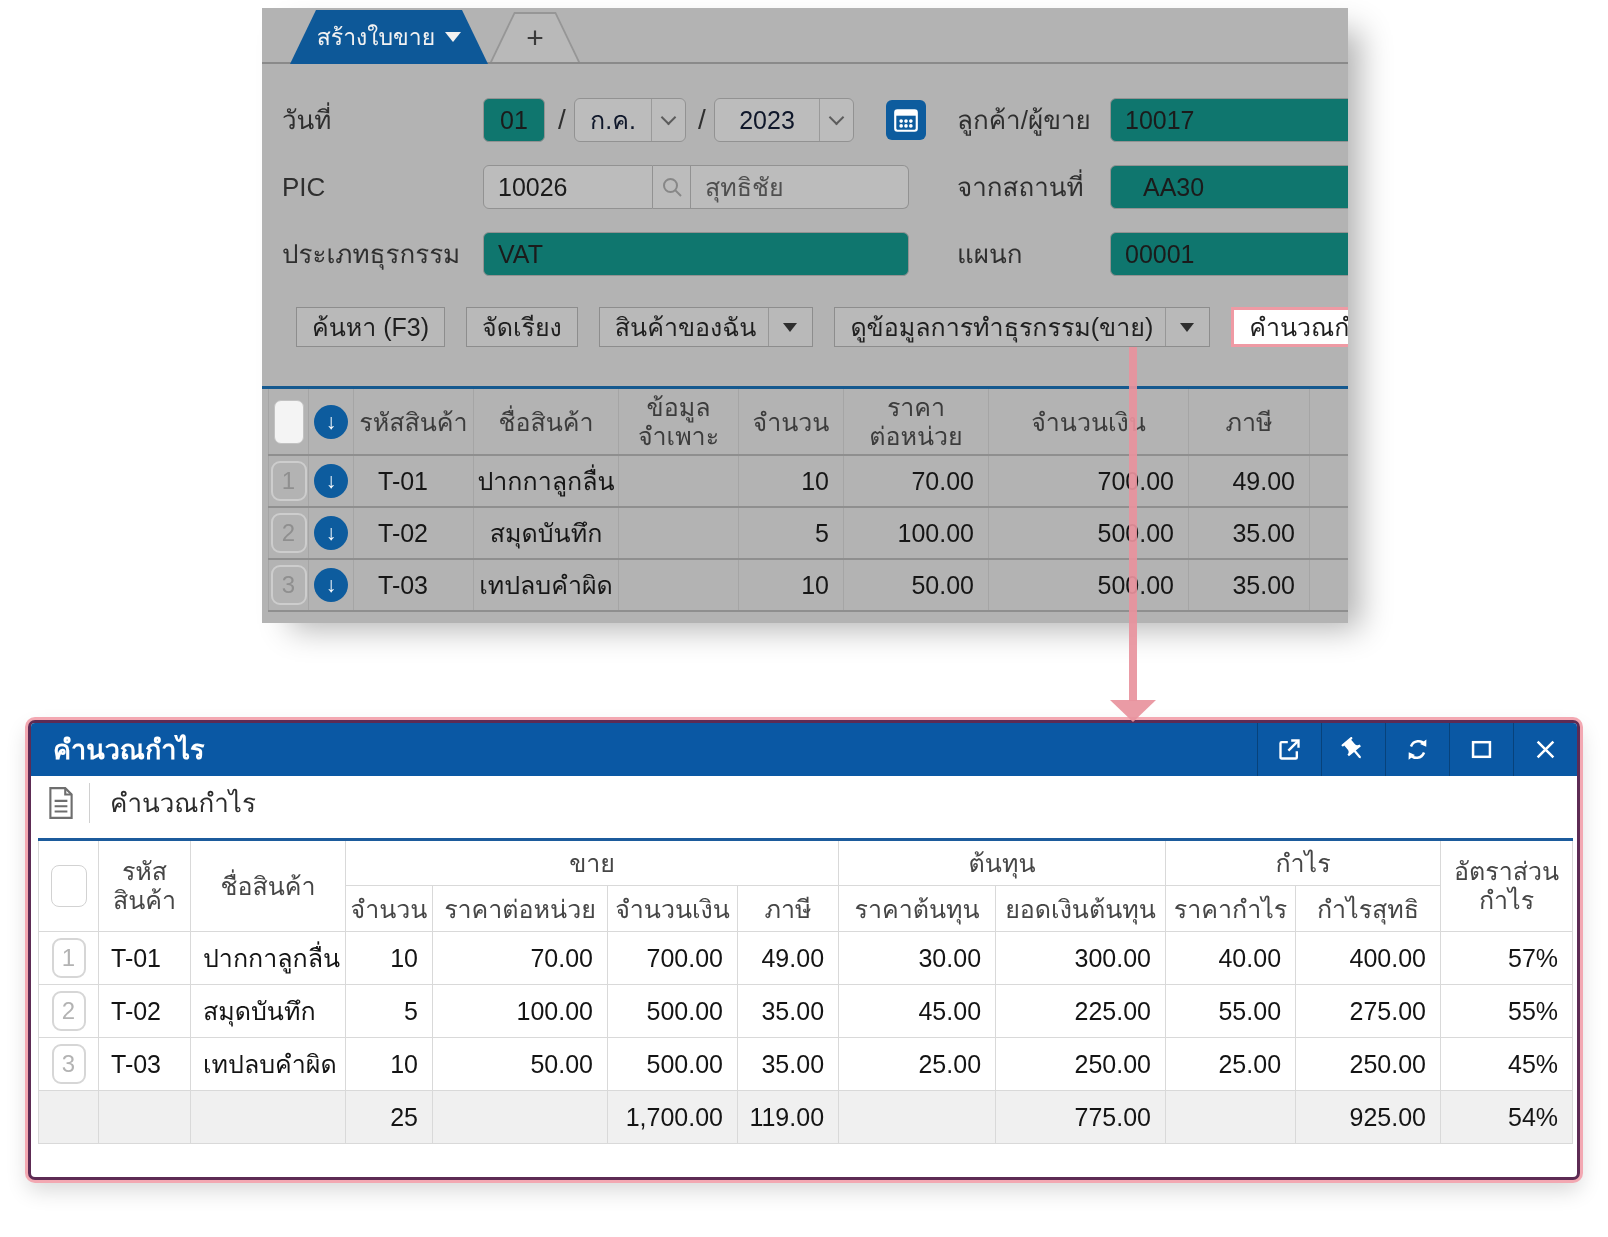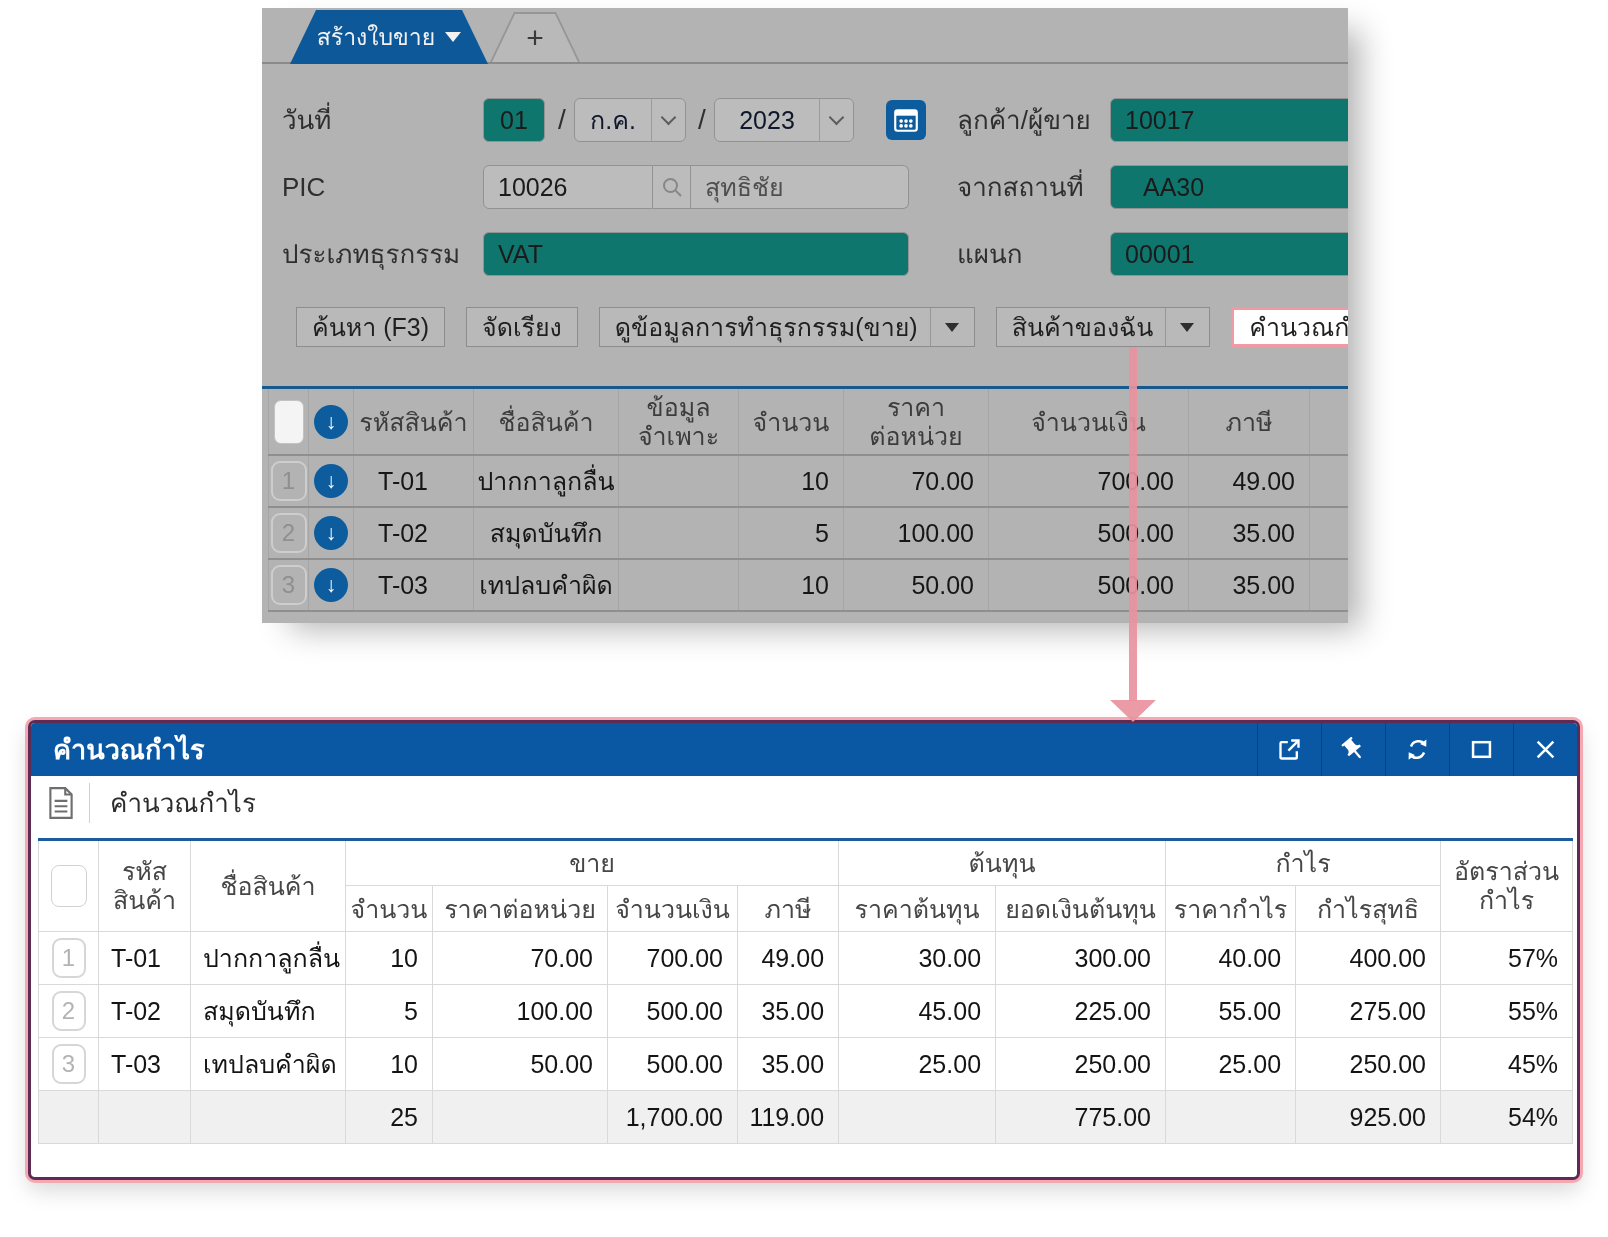--- a/index.html
+++ b/index.html
@@ -182,27 +182,27 @@
 
     <div class="frm-label" style="left:20px; top:224px;">ประเภทธุรกรรม</div>
     <div class="inp" style="left:221px; top:224px; width:426px;">VAT</div>
     <div class="frm-label" style="left:695px; top:224px;">แผนก</div>
     <div class="inp" style="left:848px; top:224px; width:290px;">00001</div>
 
     <div class="toolbar">
       <div class="btn">ค้นหา (F3)</div>
       <div class="btn">จัดเรียง</div>
       <div class="btn">
-        <span>ดูข้อมูลการทำธุรกรรม(ขาย)</span>
+        <span>สินค้าของฉัน</span>
         <span class="caret-zone">
             <span class="tri-down-d"></span>
           </span>
       </div>
       <div class="btn">
-        <span>สินค้าของฉัน</span>
+        <span>ดูข้อมูลการทำธุรกรรม(ขาย)</span>
         <span class="caret-zone">
             <span class="tri-down-d"></span>
           </span>
       </div>
       <div class="btn hl">คำนวณกำไร</div>
 
     </div>
 
     <div class="mt-line"></div>
     <table class="main-table">

